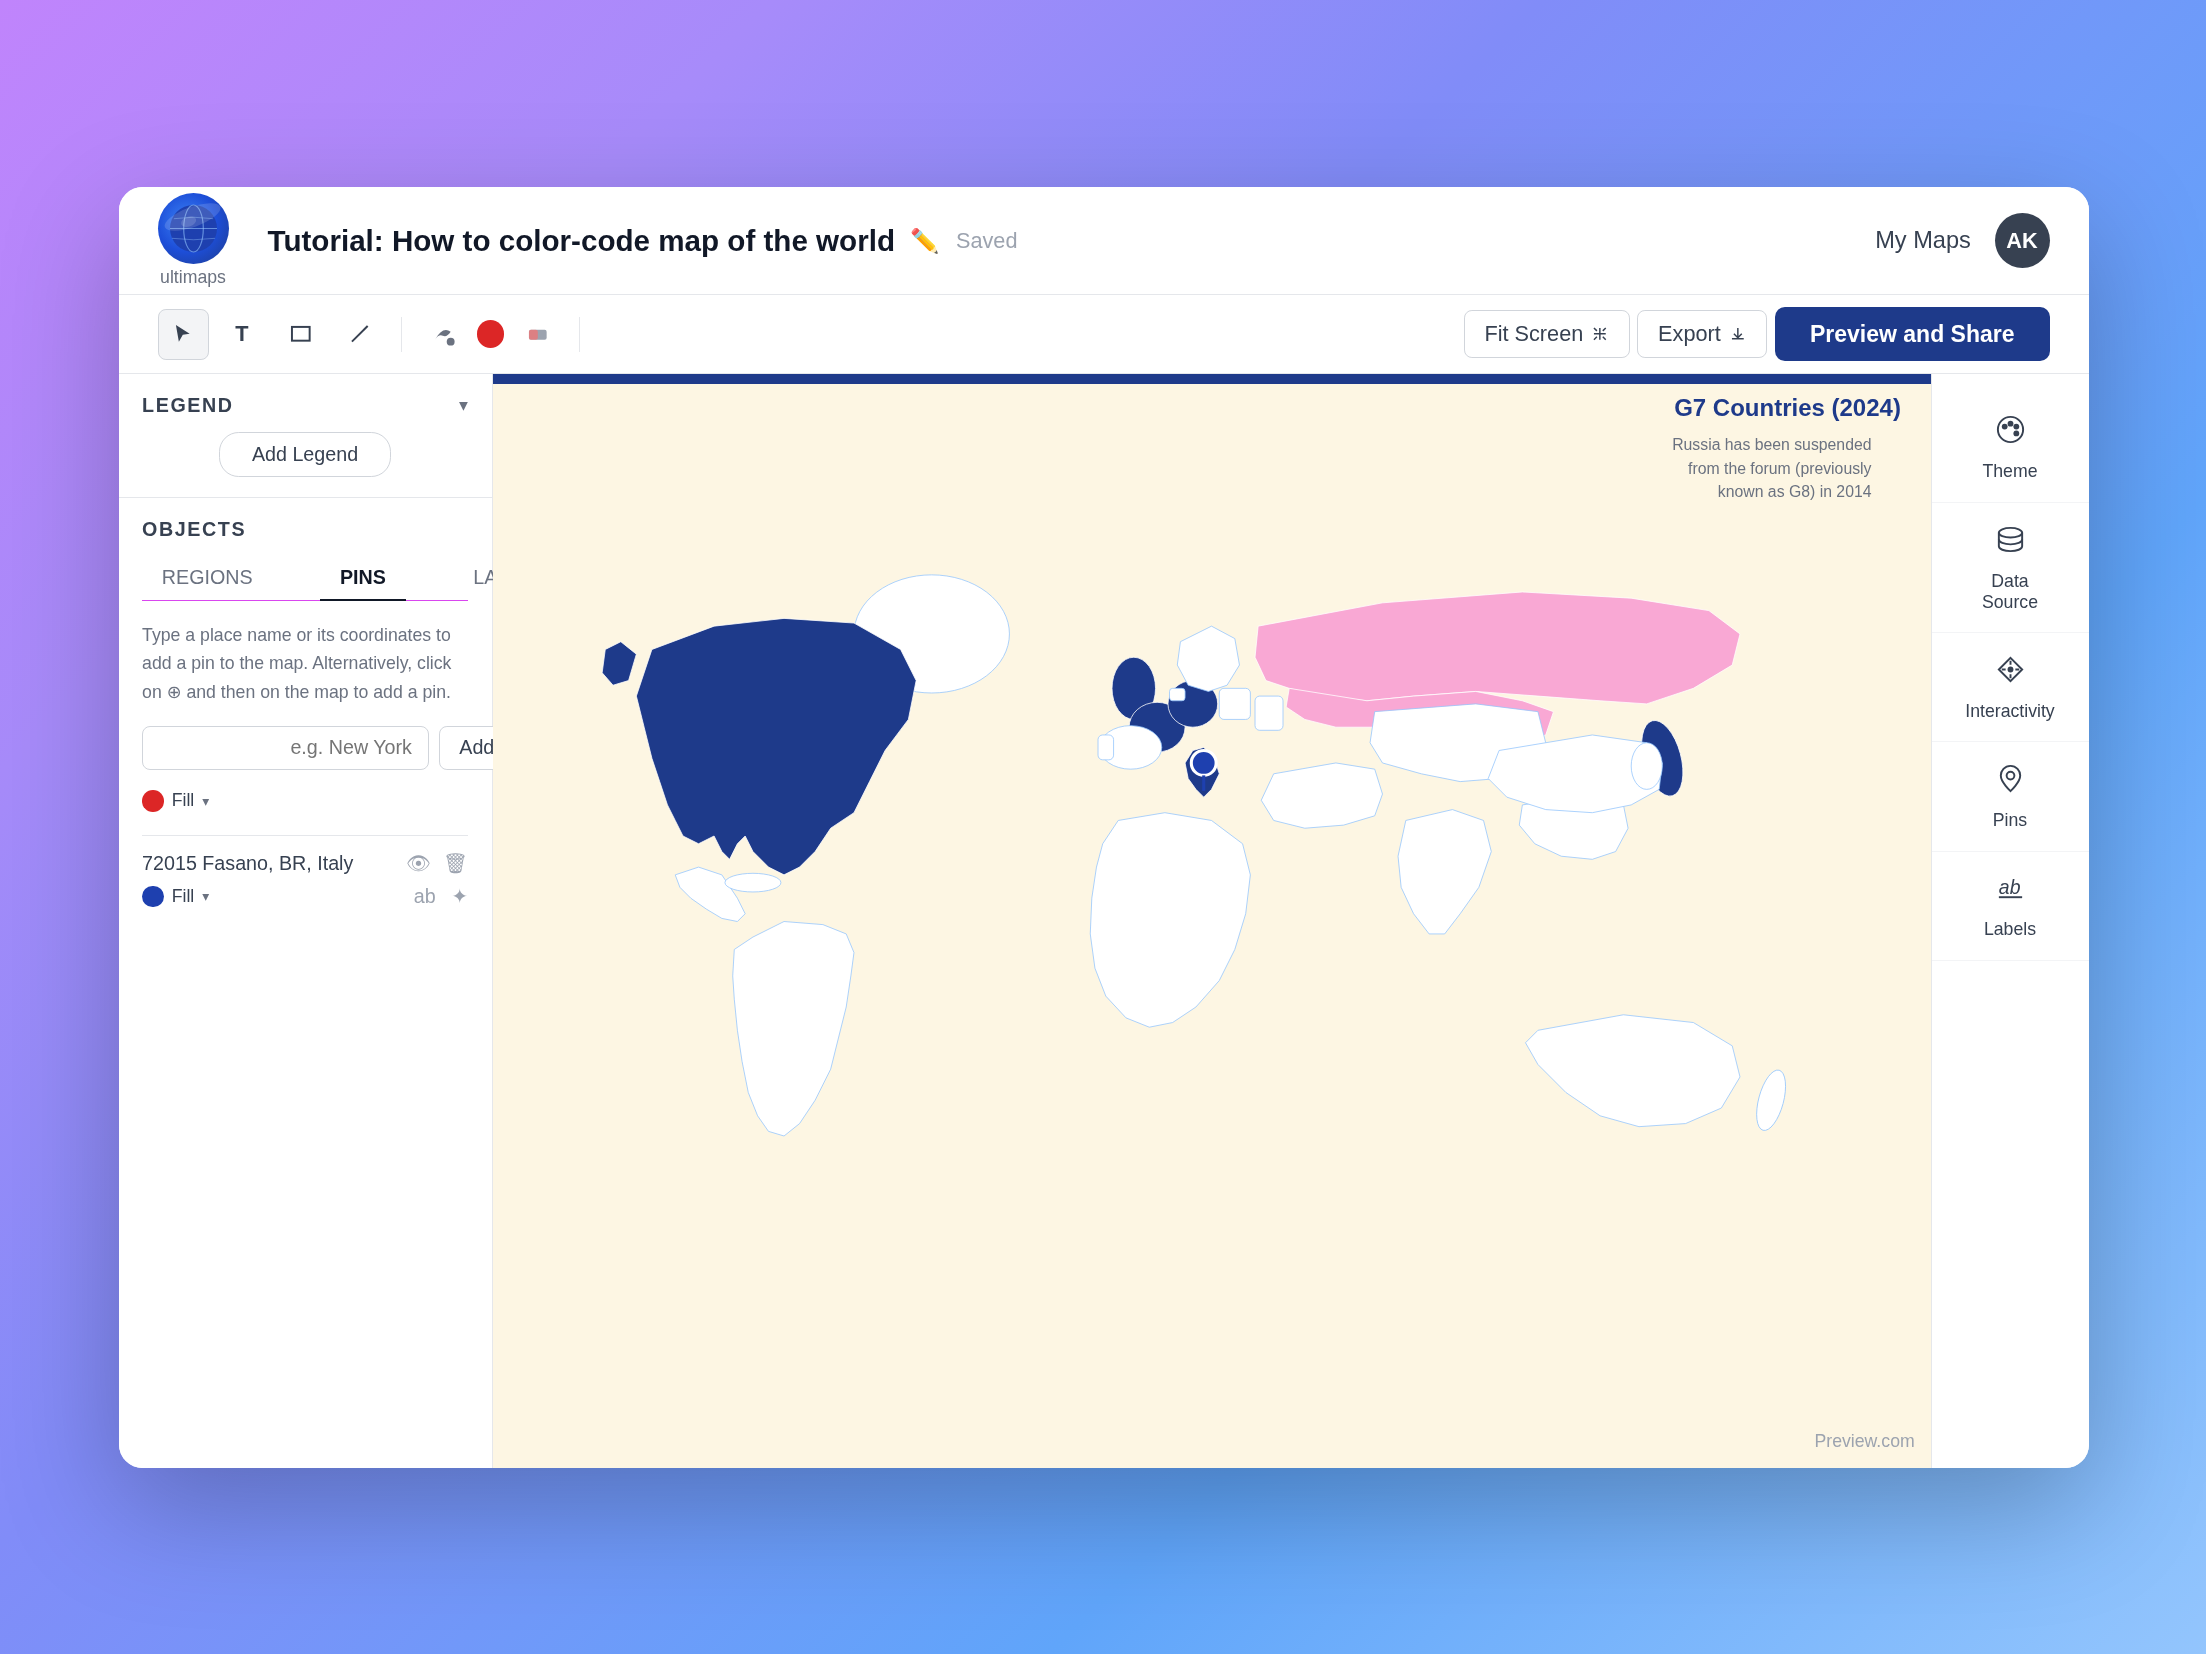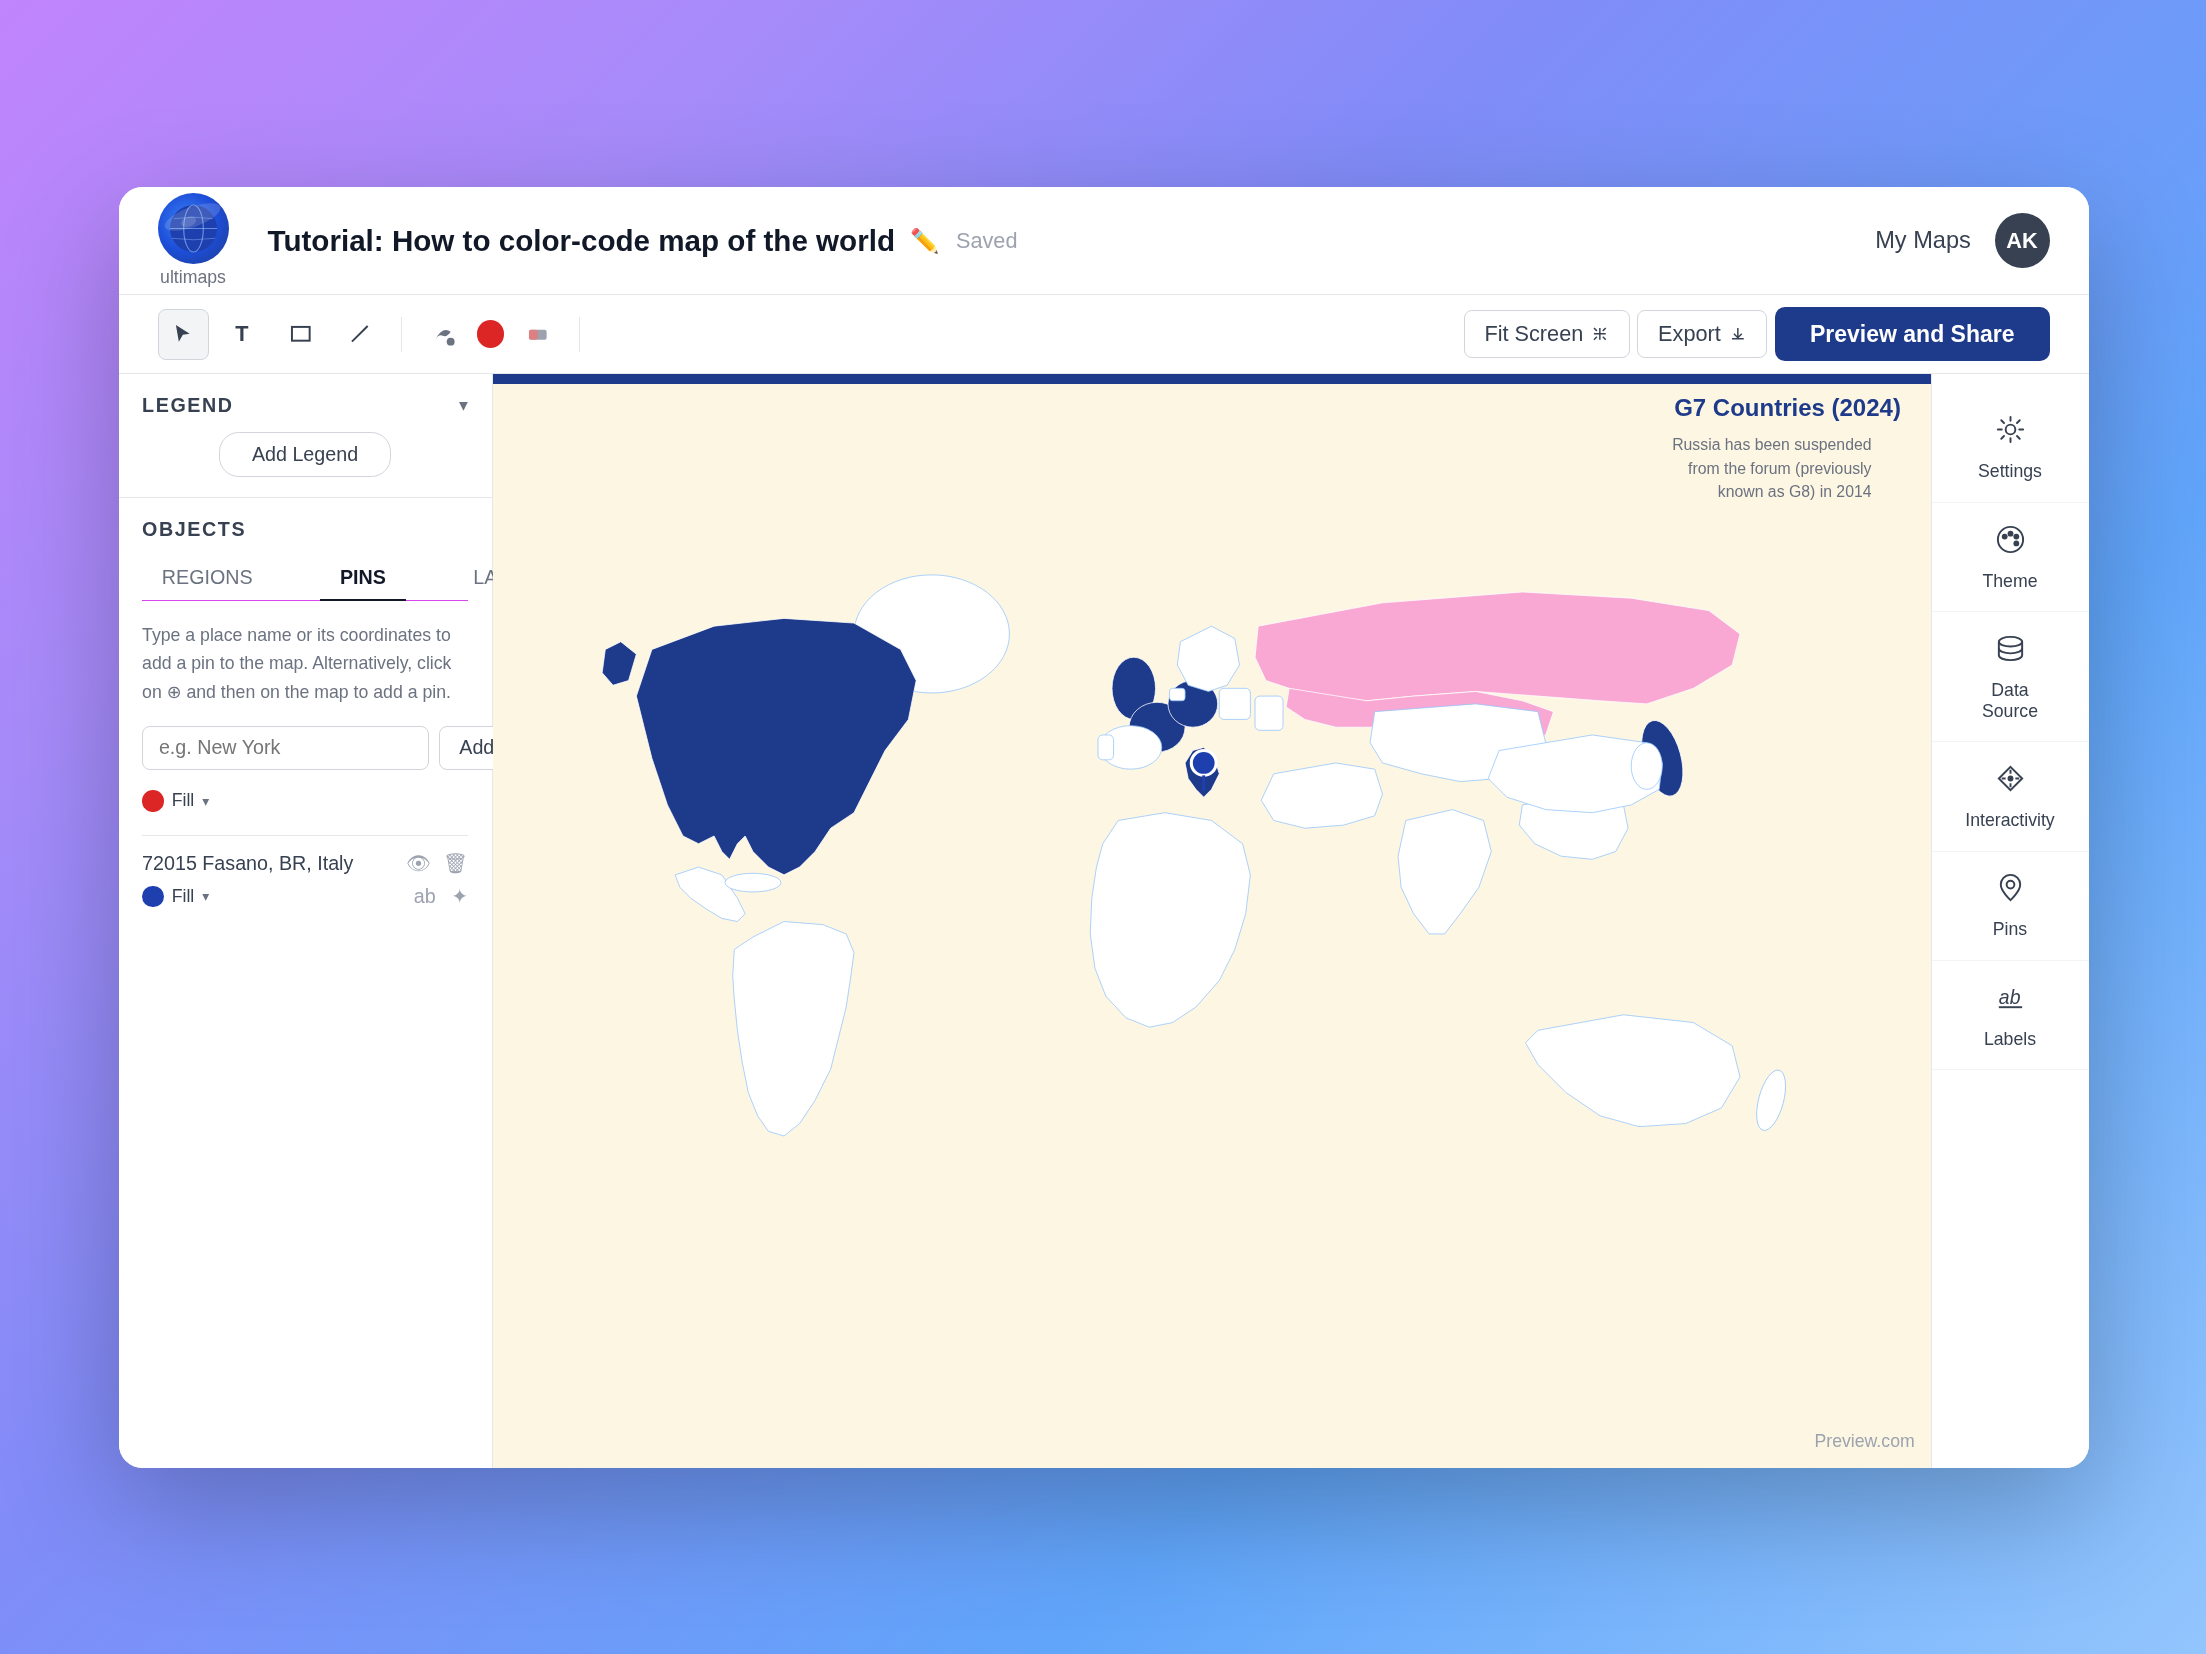--- a/index.html
+++ b/index.html
@@ -269,20 +269,21 @@
       gap: 9.9px;
       margin-bottom: 19.7px;
     }
     .pin-input {
       flex: 1;
       padding: 9.9px 15.8px;
       border: 1px solid #d1d5db;
       border-radius: 8px;
       font-size: 19.7px;
       color: #0369a1;
+      text-align: right;
     }
     .add-btn {
       padding: 9.9px 19.7px;
       border: 1px solid #d1d5db;
       border-radius: 7.9px;
       background: #fff;
       font-size: 19.7px;
       color: #374151;
       cursor: pointer;
     }
@@ -637,29 +638,20 @@
         <g transform="translate(445, 158)">
           <circle cx="0" cy="0" r="8" fill="#1e40af" stroke="#fff" stroke-width="2"></circle>
           <path d="M0 8 L0 18" stroke="#1e40af" stroke-width="2"></path>
         </g>
       </svg>
 
       <div class="watermark">Preview.com</div>
     </div>
 
     <div class="right-panel">
-      <div class="panel-item">
-        <span class="panel-icon">
-          <svg width="33" height="33" viewBox="0 0 34 34" fill="none">
-            <circle cx="17" cy="17" r="5" stroke="#374151" stroke-width="2"></circle>
-            <path d="M17 4v4M17 26v4M4 17h4M26 17h4M7.5 7.5l2.8 2.8M23.7 23.7l2.8 2.8M7.5 26.5l2.8-2.8M23.7 10.3l2.8-2.8" stroke="#374151" stroke-width="2" stroke-linecap="round"></path>
-          </svg>
-        </span>
-        <span class="panel-label">Settings</span>
-      </div>
       <div class="panel-item">
         <span class="panel-icon">
           <svg width="33" height="33" viewBox="0 0 34 34" fill="none">
             <circle cx="17" cy="17" r="13" stroke="#374151" stroke-width="2"></circle>
             <circle cx="11" cy="14" r="3" fill="#374151"></circle>
             <circle cx="17" cy="11" r="3" fill="#374151"></circle>
             <circle cx="23" cy="14" r="3" fill="#374151"></circle>
             <circle cx="23" cy="21" r="3" fill="#374151"></circle>
           </svg>
         </span>

